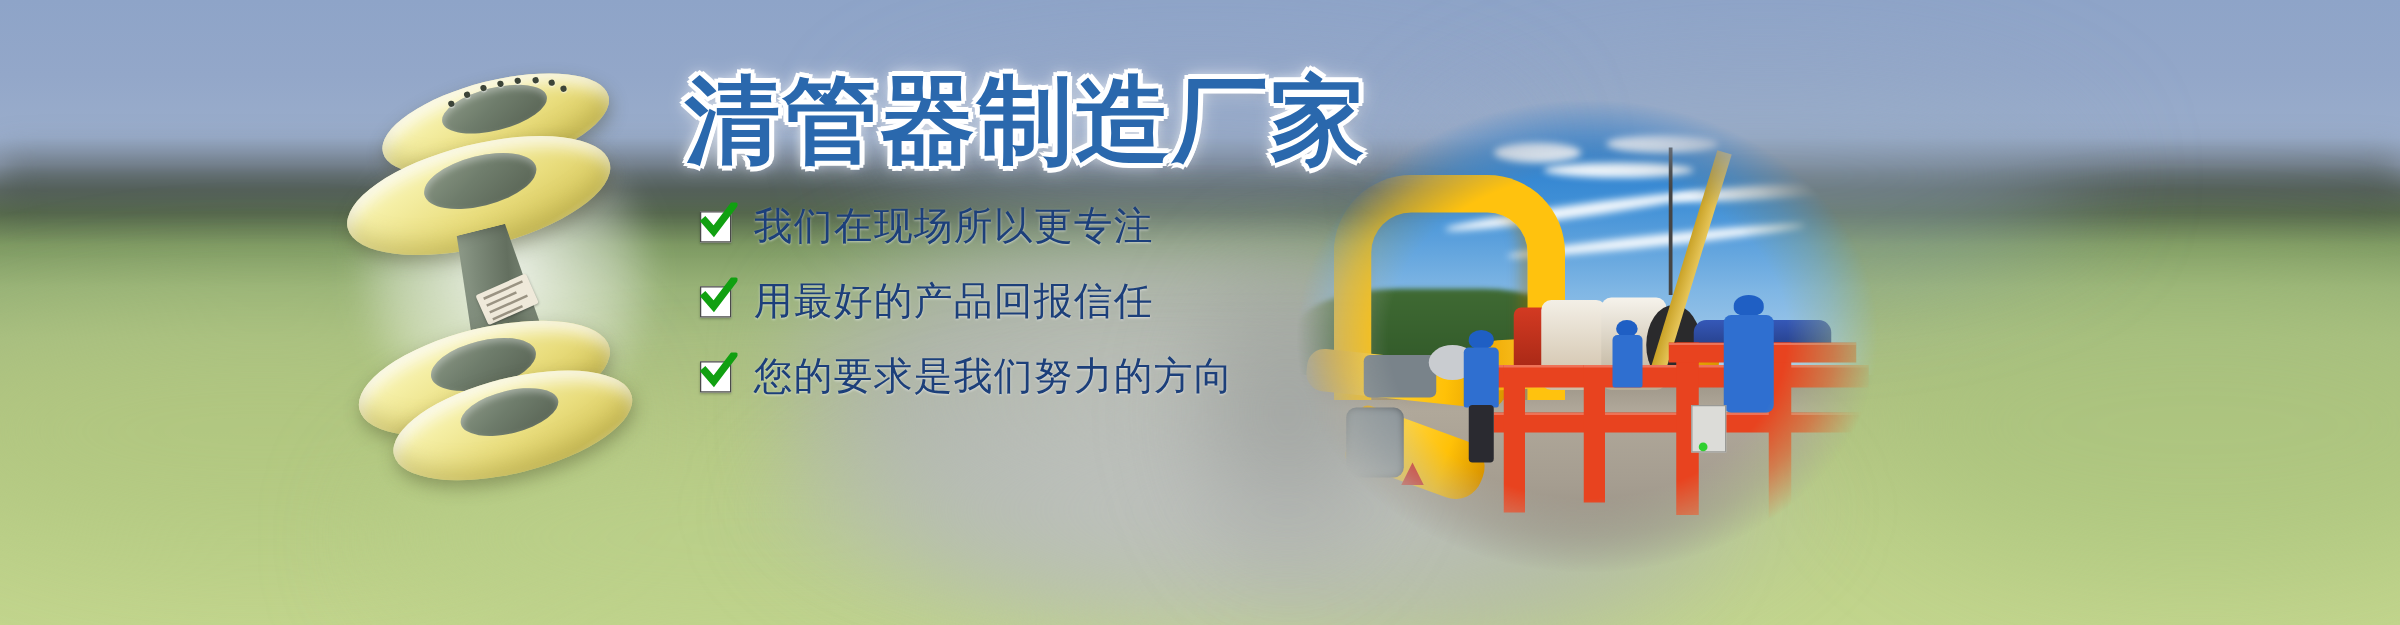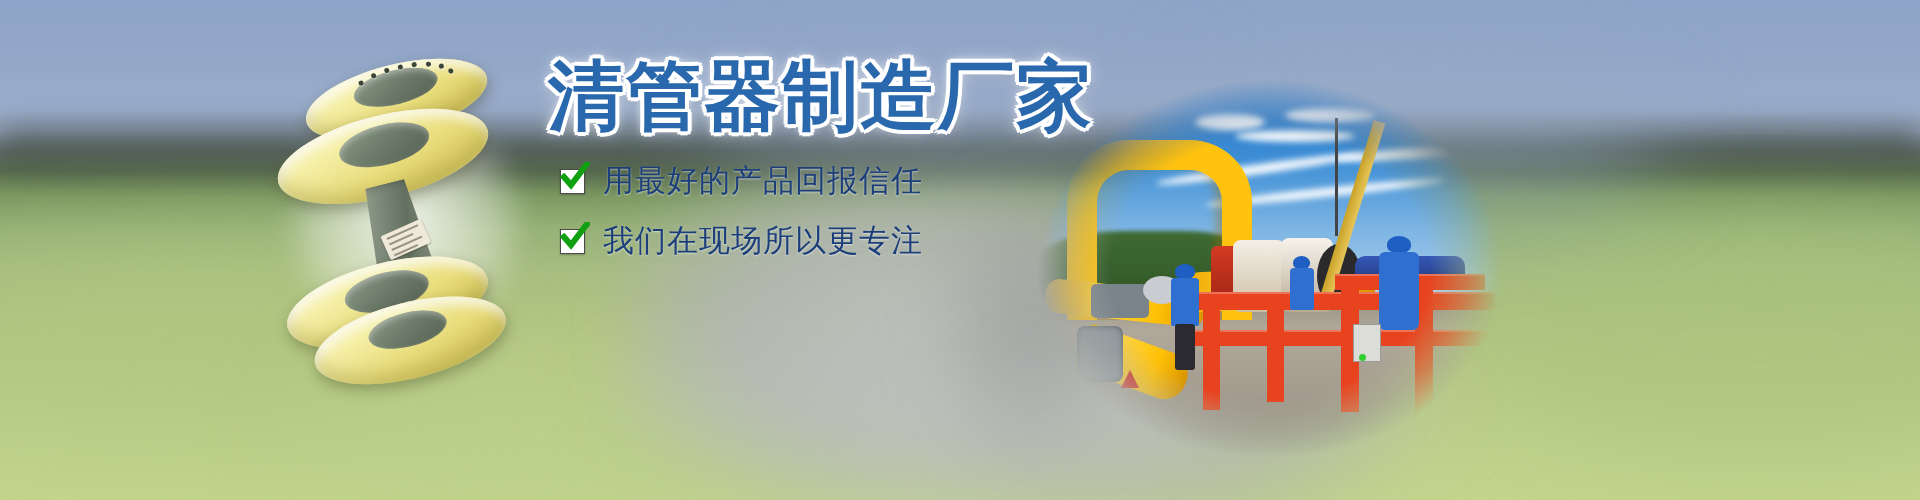--- a/index.html
+++ b/index.html
@@ -246,32 +246,40 @@
 
   <div id="bullets">
 
 
     <div class="bullet">
       <span class="chk">
         <svg viewBox="0 0 30 30" aria-hidden="true">
           <path d="M4 15 L11 23 L27 2" fill="none" stroke="#11a011" stroke-width="6" stroke-linecap="square" stroke-linejoin="miter"></path>
         </svg>
       </span>
-      <span class="btext">用最好的产品回报信任</span>
+      <span class="btext">我们在现场所以更专注</span>
     </div>
 
     <div class="bullet">
       <span class="chk">
         <svg viewBox="0 0 30 30" aria-hidden="true">
           <path d="M4 15 L11 23 L27 2" fill="none" stroke="#11a011" stroke-width="6" stroke-linecap="square" stroke-linejoin="miter"></path>
         </svg>
       </span>
-      <span class="btext">我们在现场所以更专注</span>
-    </div>
-
+      <span class="btext">用最好的产品回报信任</span>
+    </div>
+
+    <div class="bullet">
+      <span class="chk">
+        <svg viewBox="0 0 30 30" aria-hidden="true">
+          <path d="M4 15 L11 23 L27 2" fill="none" stroke="#11a011" stroke-width="6" stroke-linecap="square" stroke-linejoin="miter"></path>
+        </svg>
+      </span>
+      <span class="btext">您的要求是我们努力的方向</span>
+    </div>
 
   </div>
 
   <div id="photo">
     <div class="mask">
       <div class="ph sky"></div>
       <div class="cloud" style="left:160px;top:36px;width:70px;height:16px;"></div>
       <div class="cloud" style="left:200px;top:52px;width:120px;height:12px;"></div>
       <div class="cloud" style="left:250px;top:30px;width:90px;height:14px;"></div>
       <div class="cloud" style="left:120px;top:86px;width:210px;height:10px;transform:rotate(-8deg);"></div>

